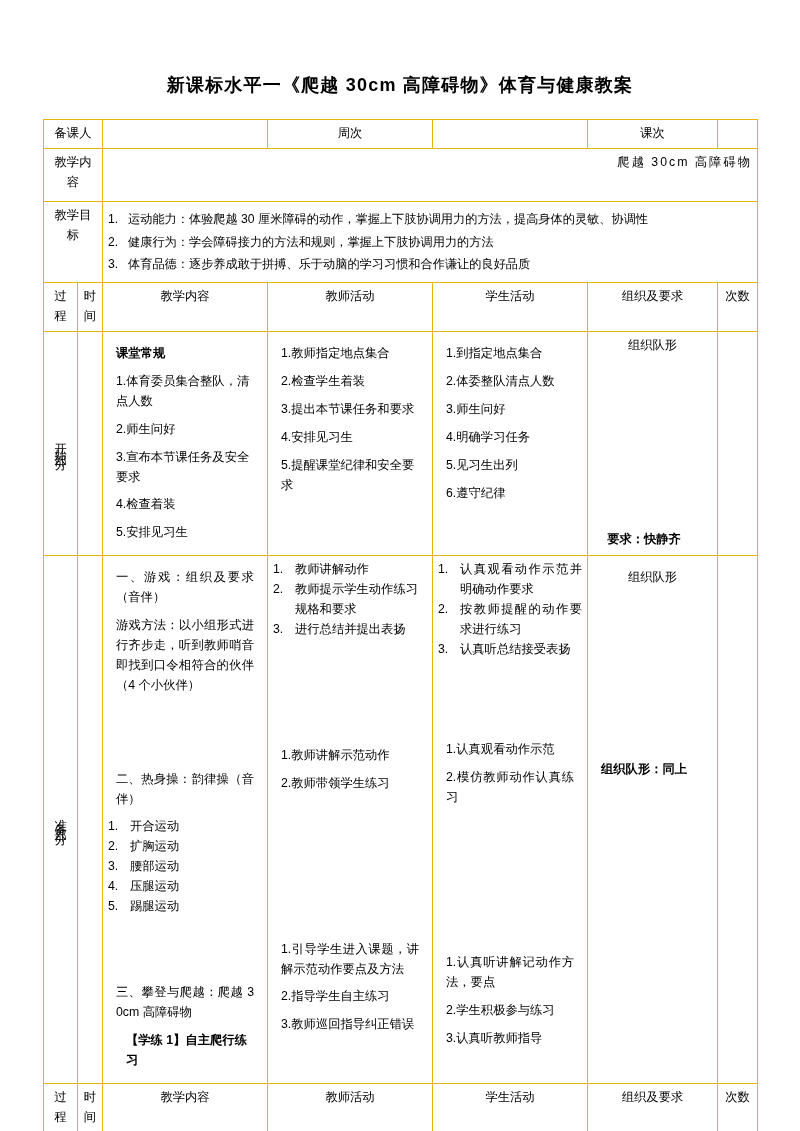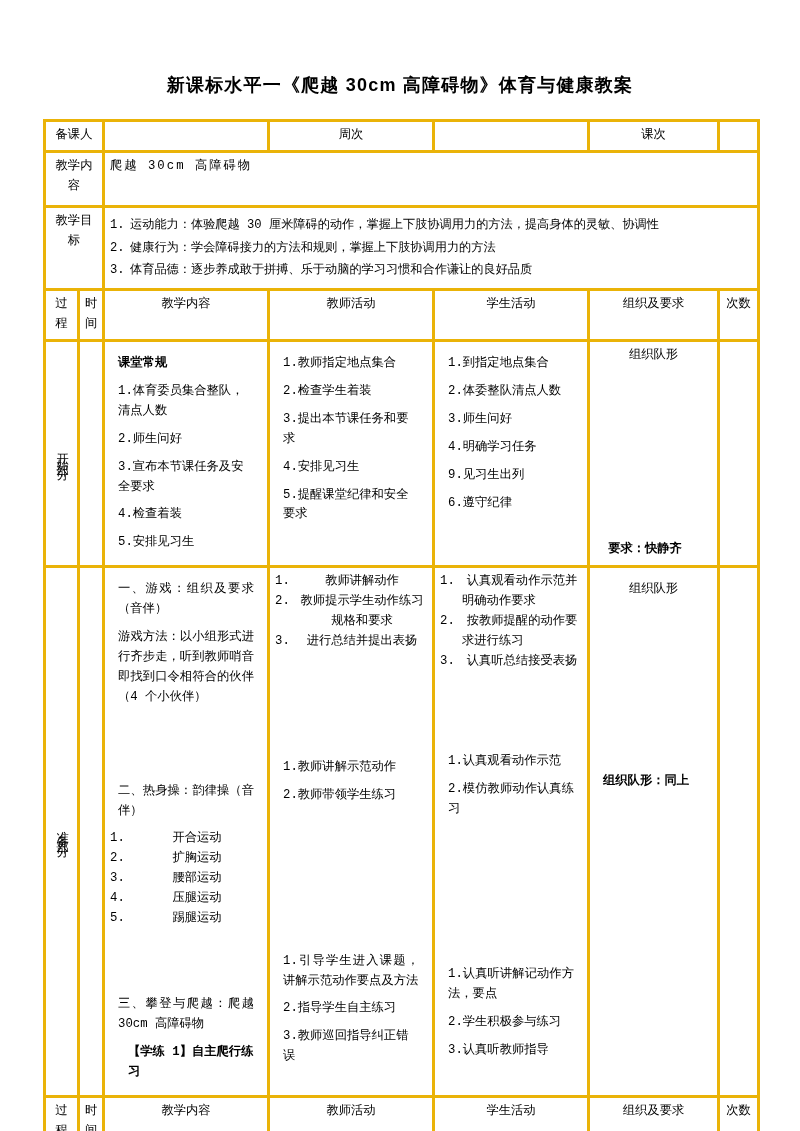--- a/index.html
+++ b/index.html
@@ -29,39 +29,38 @@
     padding-top: 74px;
     padding-bottom: 22px;
     line-height: 1.3;
   }
   table.plan {
     width: 714px;
     border-collapse: collapse;
     table-layout: fixed;
   }
   table.plan td {
-    border: 3px solid #eab308;
+    border: 1px solid #eab308;
     padding: 4px 5px;
     vertical-align: top;
     font-size: 12.3px;
     line-height: 1.62;
     word-break: break-all;
-    font-family: Liberation Mono, monospace;
   }
   .c-mid { vertical-align: middle; }
   .t-center { text-align: center; }
   .bold { font-weight: bold; }
   .label-cell {
     text-align: center;
     vertical-align: middle;
     line-height: 1.45;
     font-size: 12.3px;
   }
   .content-title {
-    text-align: left;
+    text-align: right;
     vertical-align: middle;
     letter-spacing: 2px;
     font-size: 12.6px;
   }
   .obj-list {
     margin: 0;
     padding: 2px 0 2px 0;
   }
   .obj-line {
     display: flex;
@@ -98,21 +97,21 @@
     list-style: none;
   }
   .num-list li {
     display: flex;
     line-height: 1.62;
   }
   .num-list li .n {
     flex: 0 0 22px;
     width: 22px;
   }
-  .num-list li .x { flex: 1 1 auto; text-align: center; }
+  .num-list li .x { flex: 1 1 auto; }
   .org-cell {
     text-align: center;
     position: relative;
   }
   .org-top { text-align: center; }
   .org-bottom {
     text-align: center;
     font-weight: bold;
     position: absolute;
     left: 0; right: 17px;
@@ -211,21 +210,21 @@
           <p>2.检查学生着装</p>
           <p>3.提出本节课任务和要求</p>
           <p>4.安排见习生</p>
           <p>5.提醒课堂纪律和安全要求</p>
         </td>
         <td class="cell-lines">
           <p>1.到指定地点集合</p>
           <p>2.体委整队清点人数</p>
           <p>3.师生问好</p>
           <p>4.明确学习任务</p>
-          <p>9.见习生出列</p>
+          <p>5.见习生出列</p>
           <p>6.遵守纪律</p>
         </td>
         <td class="org-cell">
           <div class="org-top">组织队形</div>
           <div class="org-bottom">要求：快静齐</div>
         </td>
         <td></td>
       </tr>
 
       <tr>

